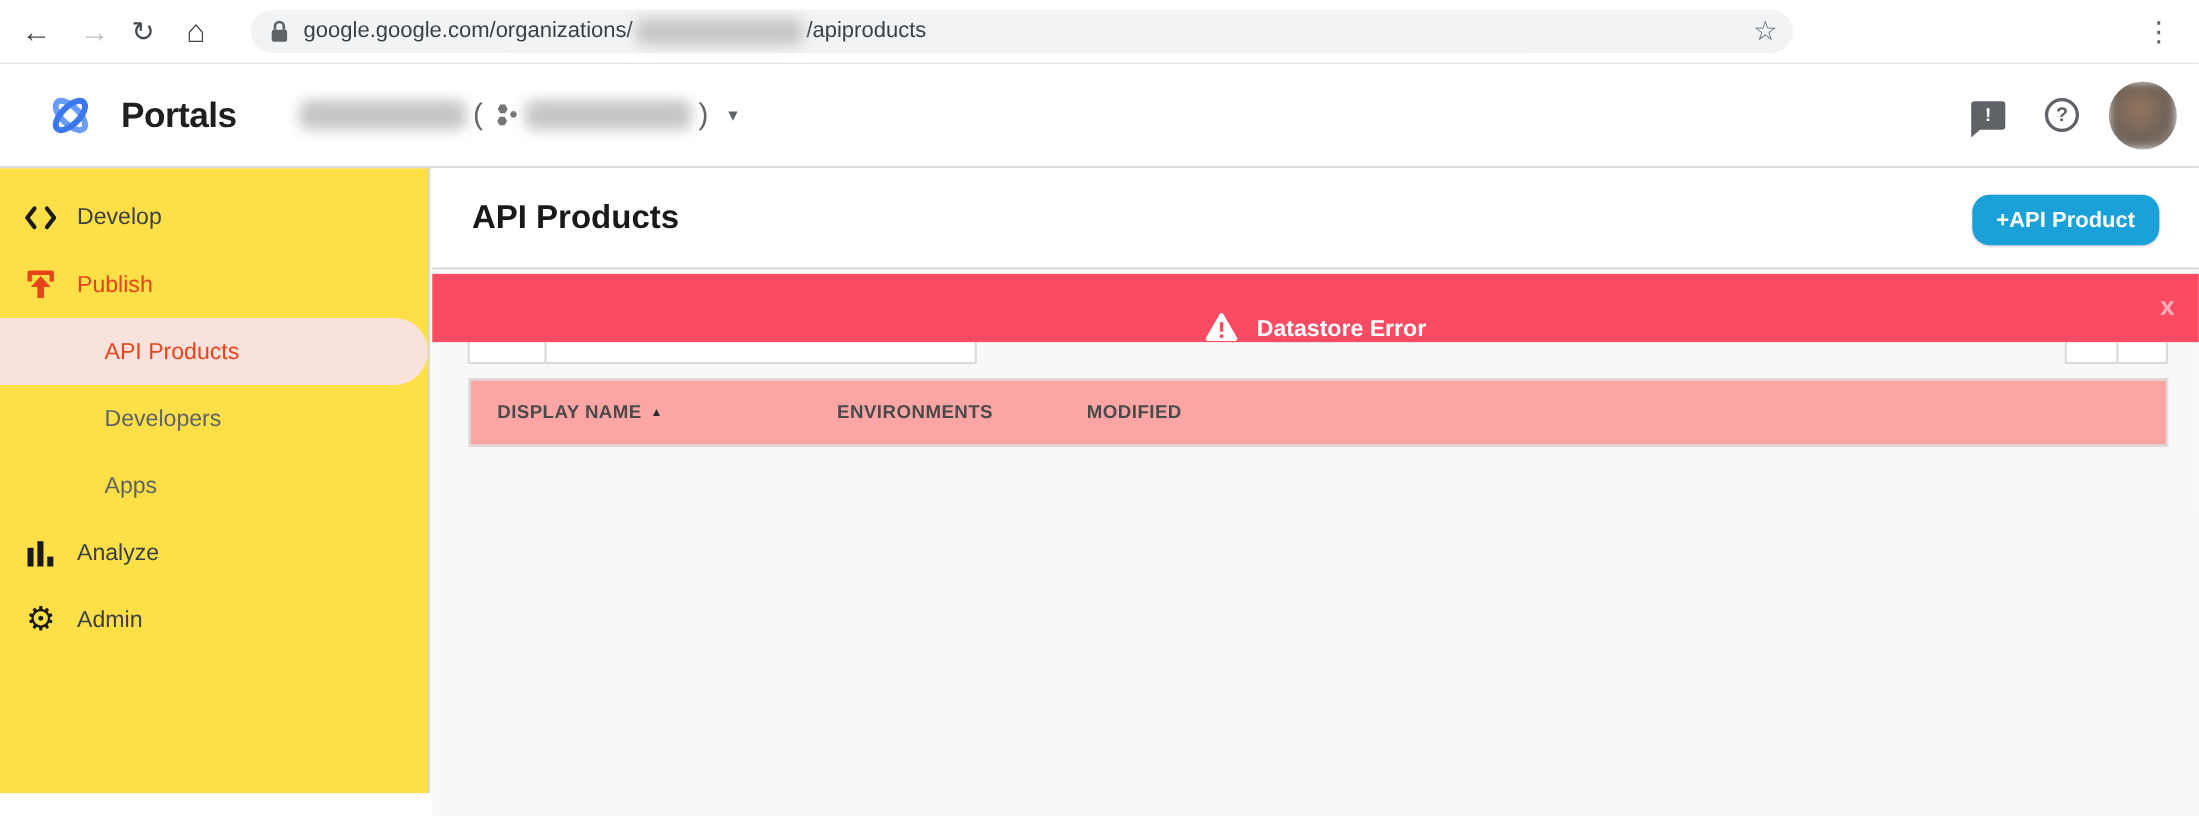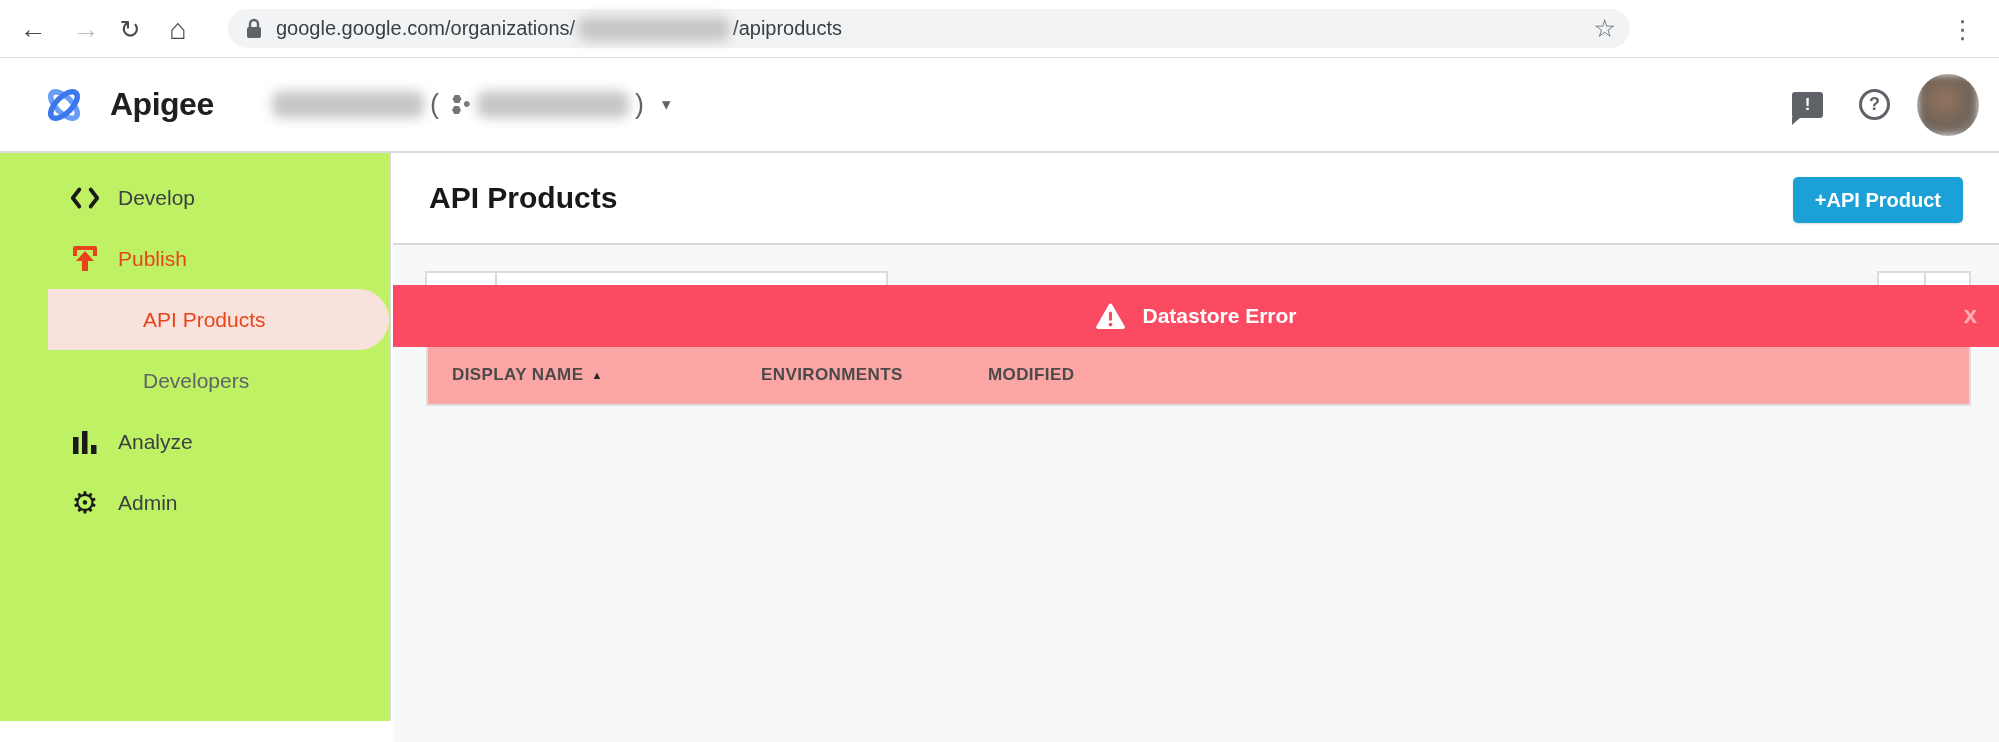--- a/index.html
+++ b/index.html
@@ -31,38 +31,38 @@
   .hexes { margin:0 4px; display:flex; }
   .caret { font-size:17px; color:#5F6368; margin-left:12px; }
   .hdr-right { position:absolute; right:0; top:0; height:93px; display:flex; align-items:center; }
   .feedback-bubble { position:relative; width:31px; height:26px; background:#5F6368; border-radius:3px; color:#fff; font-weight:700; font-size:17px; display:flex; align-items:center; justify-content:center; cursor:pointer; }
   .feedback-bubble::after { content:""; position:absolute; left:0; bottom:-7px; border:0 solid transparent; border-right-width:9px; border-top:8px solid #5F6368; }
   .help-circle { width:31px; height:31px; border:3px solid #5F6368; border-radius:50%; color:#5F6368; font-weight:700; font-size:18px; display:flex; align-items:center; justify-content:center; margin-left:36px; cursor:pointer; }
   .avatar { width:62px; height:62px; border-radius:50%; overflow:hidden; margin-left:27px; margin-right:20px; cursor:pointer; }
   .avatar-blur { width:100%; height:100%; background:radial-gradient(circle at 45% 42%, #96765F, #6E6157 55%, #9A9A99 95%); filter:blur(4px); }
 
   
-  .sidebar { position:absolute; left:0; top:153px; width:391px; height:568px; background:#bef264; border-right:2px solid #D8D8D8; padding-top:14px;padding-left:48px; }
+  .sidebar { position:absolute; left:0; top:153px; width:391px; height:568px; background:#fde047; border-right:2px solid #D8D8D8; padding-top:14px; }
   .side-item { height:61px; display:flex; align-items:center; cursor:pointer; }
   .side-item .icon-slot { width:32px; margin-left:21px; display:flex; align-items:center; justify-content:center; }
   .side-item .lbl { font-size:21px; color:#3C4043; margin-left:17px; }
   .side-item.sub { padding-left:95px; }
   .side-item.sub .lbl { margin-left:0; color:#5F6368; }
   .side-item.section-active .lbl { color:#E7441C; }
   .side-item.selected { background:#F8E2DB; border-radius:0 40px 40px 0; }
   .side-item.selected .lbl { color:#E7441C; }
   .gear-glyph { font-size:30px; color:#1A1A1A; line-height:1; font-family:"DejaVu Sans", sans-serif; }
 
   
   .content { position:absolute; left:393px; top:153px; right:0; bottom:0; background:#F7F8F8; }
   .content-header { position:relative; height:92px; background:#fff; border-bottom:2px solid #D9D9D9; display:flex; align-items:center; }
   .page-title { font-size:30px; font-weight:700; color:#191919; margin-left:36px; }
-  .add-btn { position:absolute; right:36px; top:24px; height:46px; padding:0 22px; background:#1BA0D8; border:none; border-radius:5px; color:#fff; font-size:20px; font-weight:700; font-family:"Liberation Sans", sans-serif; cursor:pointer; box-shadow:0 1px 2px rgba(0,0,0,0.15); }
-
-  .banner { position:absolute; left:0; right:0; top:96px; height:62px; background:#FB4B63; z-index:5; display:flex; align-items:center; justify-content:center;margin-top:36px; }
+  .add-btn { position:absolute; right:36px; top:24px; height:46px; padding:0 22px; background:#1BA0D8; border:none; border-radius:16px; color:#fff; font-size:20px; font-weight:700; font-family:"Liberation Sans", sans-serif; cursor:pointer; box-shadow:0 1px 2px rgba(0,0,0,0.15); }
+
+  .banner { position:absolute; left:0; right:0; top:96px; height:62px; background:#FB4B63; z-index:5; display:flex; align-items:flex-end; justify-content:center; }
   .banner-text { color:#fff; font-size:21px; font-weight:700; margin-left:16px; }
   .banner-close { position:absolute; right:22px; top:50%; transform:translateY(-54%); color:rgba(255,255,255,0.55); font-size:24px; font-weight:700; cursor:pointer; line-height:1; }
 
   .ctl { position:absolute; top:118px; height:60px; background:#fff; border:2px solid #D9DBDD; z-index:1; }
   .refresh-box { left:32px; width:72px; cursor:pointer; }
   .search-box  { left:102px; width:393px; }
   .search-box input { width:100%; height:100%; border:none; outline:none; background:transparent; font-size:19px; font-family:"Liberation Sans", sans-serif; padding:0 12px; }
   .page-prev { left:1484px; width:49px; cursor:pointer; }
   .page-next { left:1531px; width:47px; cursor:pointer; }
 
@@ -100,21 +100,21 @@
   </div>
 
   <div class="app-header">
     <div class="brand-wrap">
       <span>
         <svg width="48" height="48" viewBox="0 0 48 48" fill="none">
           <ellipse cx="24" cy="24" rx="17" ry="8" stroke="#699DF7" stroke-width="5.5" transform="rotate(45 24 24)"></ellipse>
           <ellipse cx="24" cy="24" rx="17" ry="8" stroke="#3B78EE" stroke-width="5.5" transform="rotate(-45 24 24)"></ellipse>
         </svg>
       </span>
-      <span class="brand-name">Apigee</span>
+      <span class="brand-name">Portals</span>
     </div>
     <div class="org-wrap">
       <span class="redact org-pill"></span>
       <span class="paren">(</span>
       <span class="hexes">
         <svg width="24" height="22" viewBox="0 0 24 22">
           <polygon points="12.5,5 10.25,8.9 5.75,8.9 3.5,5 5.75,1.1 10.25,1.1" fill="#757575"></polygon>
           <polygon points="21,10 19.4,12.8 16.2,12.8 14.6,10 16.2,7.2 19.4,7.2" fill="#757575"></polygon>
           <polygon points="12,16 9.75,19.9 5.25,19.9 3,16 5.25,12.1 9.75,12.1" fill="#757575"></polygon>
         </svg>
@@ -153,20 +153,24 @@
       <span class="lbl">Publish</span>
     </div>
       <div class="side-item sub selected">
 
       <span class="lbl">API Products</span>
     </div>
       <div class="side-item sub">
 
       <span class="lbl">Developers</span>
     </div>
+      <div class="side-item sub">
+
+      <span class="lbl">Apps</span>
+    </div>
       <div class="side-item top">
       <span class="icon-slot">
   <svg width="26" height="28" viewBox="0 0 26 28">
     <rect x="1" y="9" width="5.5" height="17" fill="#1A1A1A"></rect>
     <rect x="10" y="3" width="5.5" height="23" fill="#1A1A1A"></rect>
     <rect x="19" y="17" width="5.5" height="9" fill="#1A1A1A"></rect>
   </svg>
 </span>
       <span class="lbl">Analyze</span>
     </div>

